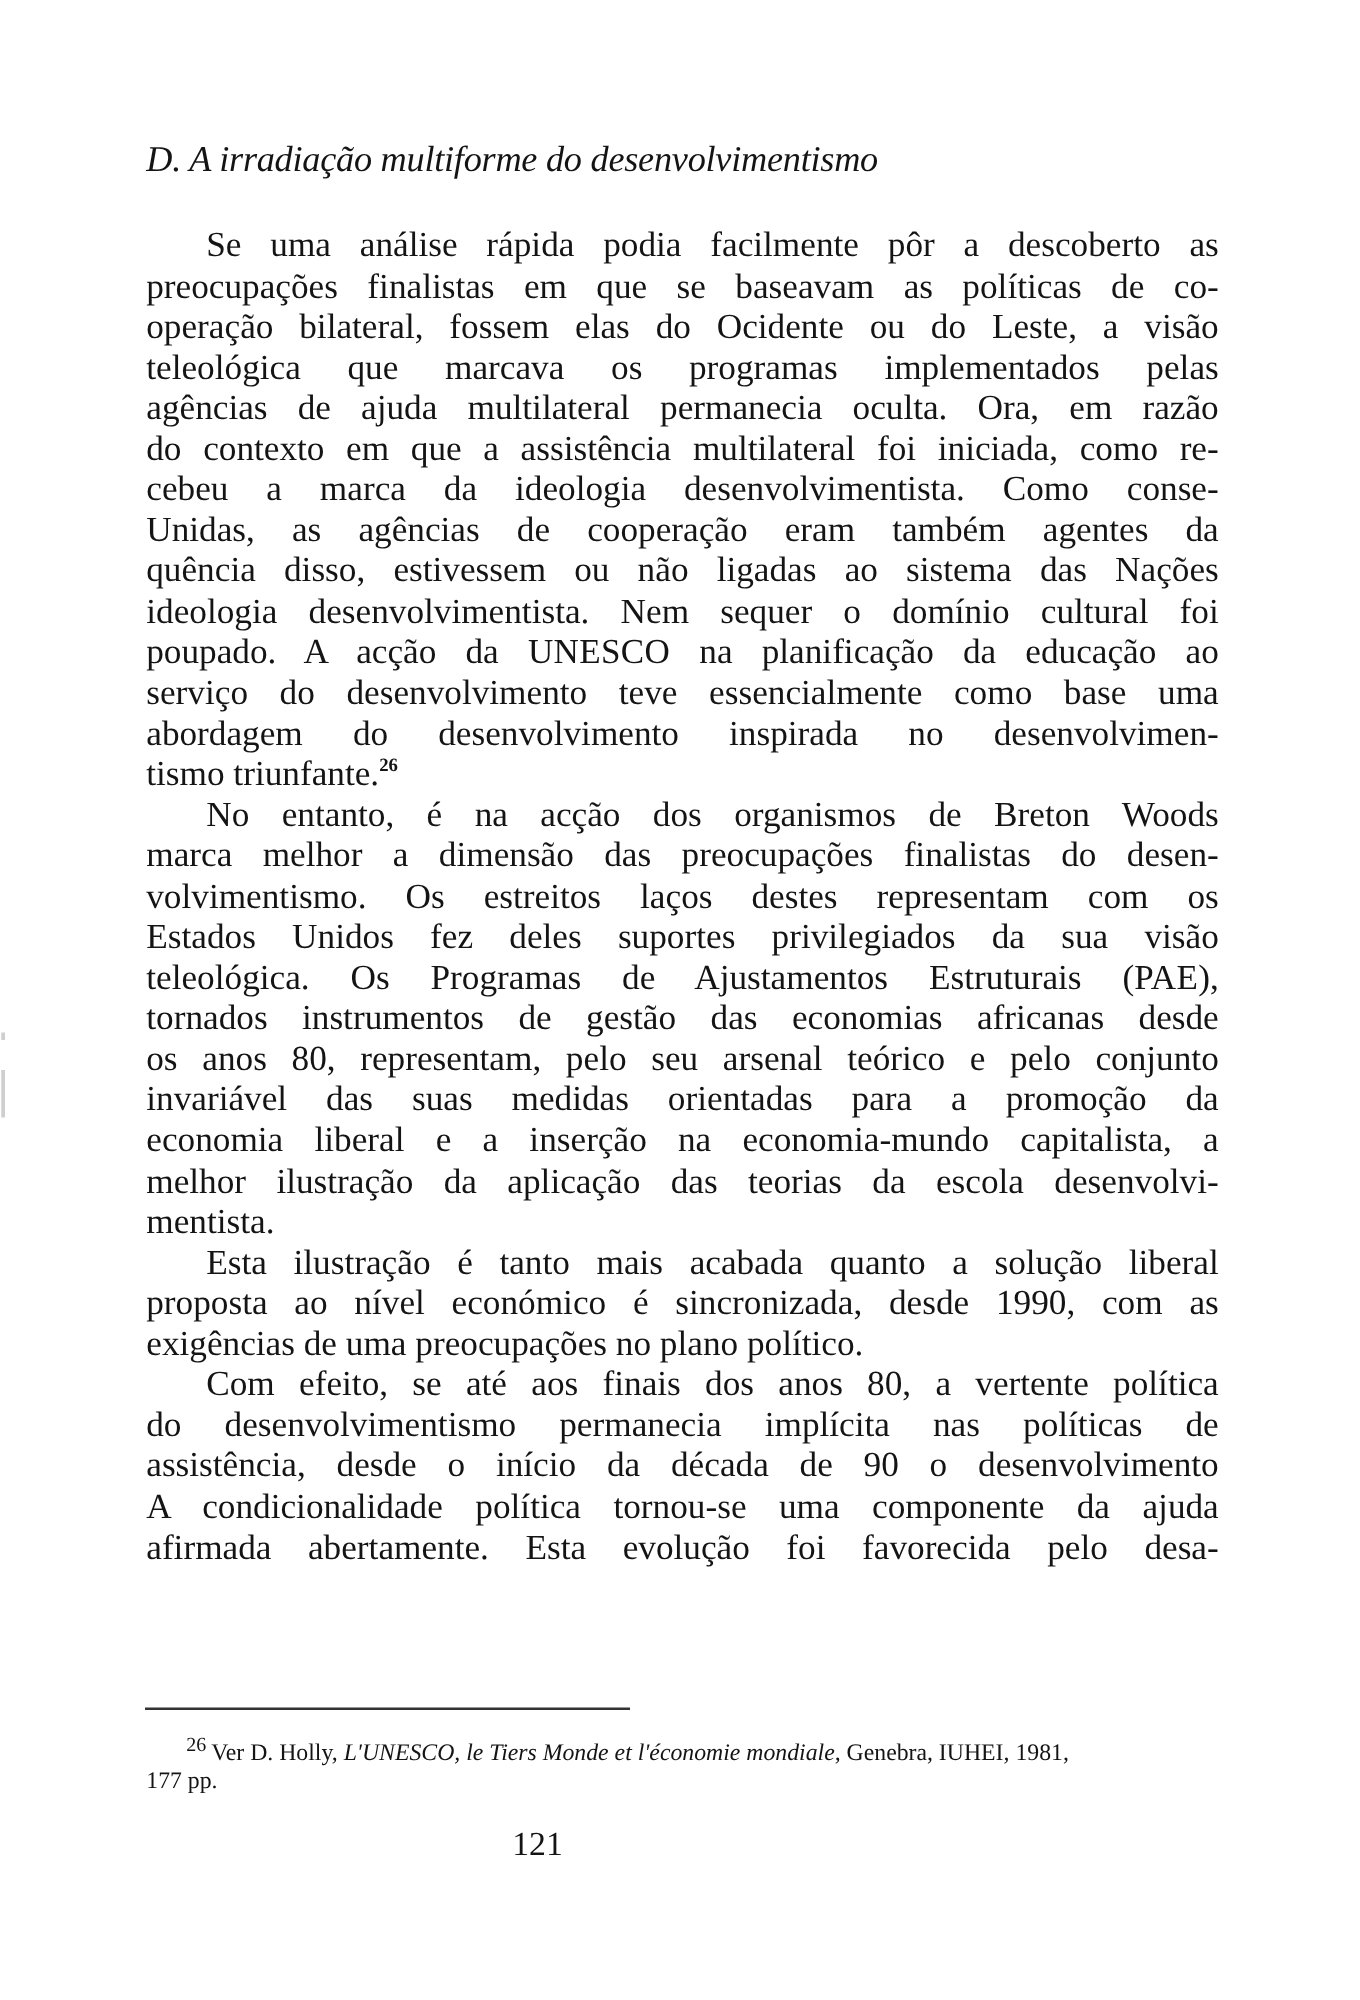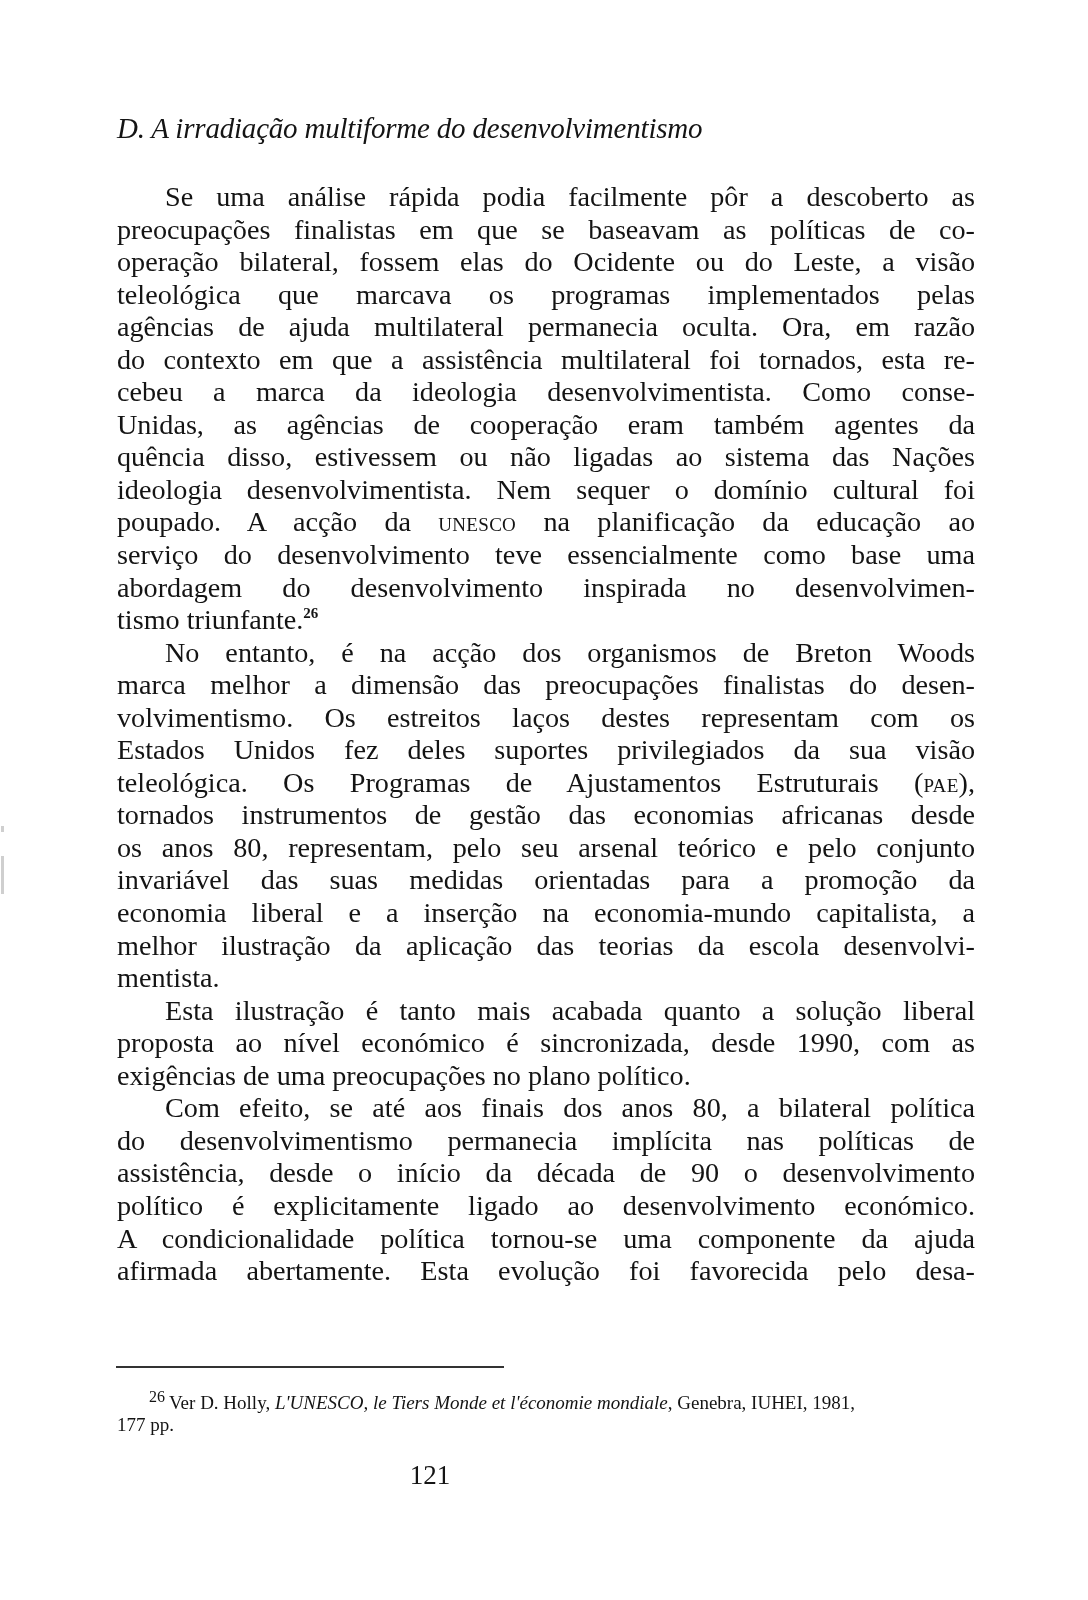--- a/index.html
+++ b/index.html
@@ -7,21 +7,21 @@
          font-family: "Liberation Serif", "DejaVu Serif", serif; color: #141414; }
   .page { position: absolute; left: 0; top: 0; width: 1088px; height: 1600px; font-family: Liberation Serif, serif; }
   .heading { position: absolute; left: 117px; top: 112px; font-size: 29px; font-style: italic;
              letter-spacing: -0.2px; white-space: nowrap; }
   .body-text { position: absolute; left: 117px; top: 181px; width: 858px; font-size: 28.2px;
                line-height: 32.55px; }
   .line { display: block; text-align: justify; text-align-last: justify; white-space: nowrap;
           height: 32.55px; overflow: visible; }
   .line.last { text-align-last: left; }
   .line.indent { padding-left: 48px; }
-  .sc { font-size: 19px; letter-spacing: 0.3px; }
+  .sc { font-size: 28px; letter-spacing: 0.3px; }
   sup.fn { font-size: 15px; font-weight: bold; vertical-align: 11px; line-height: 0; }
   .rule { position: absolute; left: 116px; top: 1366px; width: 388px; height: 2px; background: #333; }
   .footnote { position: absolute; left: 117px; top: 1392px; width: 860px; font-size: 19px; line-height: 22px; }
   .footnote .fn-line { display: block; white-space: nowrap; }
   .footnote .fn-first { padding-left: 32px; }
   .footnote .fn-num { font-size: 16px; vertical-align: 7px; line-height: 0; margin-right: 4px; }
   .footnote i { font-style: italic; }
   .page-number { position: absolute; left: 0; width: 860px; top: 1460px; text-align: center; font-size: 27px; }
   .margin-mark { position: absolute; left: 1px; width: 3px; background: #cfcfcf; }
 </style>
@@ -32,21 +32,21 @@
 
   <div class="heading">D. A irradiação multiforme do desenvolvimentismo</div>
 
   <div class="body-text">
 
     <span class="line indent">Se uma análise rápida podia facilmente pôr a descoberto as</span>
     <span class="line">preocupações finalistas em que se baseavam as políticas de co-</span>
     <span class="line">operação bilateral, fossem elas do Ocidente ou do Leste, a visão</span>
     <span class="line">teleológica que marcava os programas implementados pelas</span>
     <span class="line">agências de ajuda multilateral permanecia oculta. Ora, em razão</span>
-    <span class="line">do contexto em que a assistência multilateral foi tornados, esta re-</span>
+    <span class="line">do contexto em que a assistência multilateral foi iniciada, como re-</span>
     <span class="line">cebeu a marca da ideologia desenvolvimentista. Como conse-</span>
     <span class="line">Unidas, as agências de cooperação eram também agentes da</span>
     <span class="line">quência disso, estivessem ou não ligadas ao sistema das Nações</span>
     <span class="line">ideologia desenvolvimentista. Nem sequer o domínio cultural foi</span>
     <span class="line"><span>poupado. A acção da </span><span class="sc">UNESCO</span><span> na planificação da educação ao</span></span>
     <span class="line">serviço do desenvolvimento teve essencialmente como base uma</span>
     <span class="line">abordagem do desenvolvimento inspirada no desenvolvimen-</span>
     <span class="line last"><span>tismo triunfante.</span><sup class="fn">26</sup></span>
 
     <span class="line indent">No entanto, é na acção dos organismos de Breton Woods</span>
@@ -58,24 +58,23 @@
     <span class="line">os anos 80, representam, pelo seu arsenal teórico e pelo conjunto</span>
     <span class="line">invariável das suas medidas orientadas para a promoção da</span>
     <span class="line">economia liberal e a inserção na economia-mundo capitalista, a</span>
     <span class="line">melhor ilustração da aplicação das teorias da escola desenvolvi-</span>
     <span class="line last">mentista.</span>
 
     <span class="line indent">Esta ilustração é tanto mais acabada quanto a solução liberal</span>
     <span class="line">proposta ao nível económico é sincronizada, desde 1990, com as</span>
     <span class="line last">exigências de uma preocupações no plano político.</span>
 
-    <span class="line indent">Com efeito, se até aos finais dos anos 80, a bilateral política</span>
+    <span class="line indent">Com efeito, se até aos finais dos anos 80, a vertente política</span>
     <span class="line">do desenvolvimentismo permanecia implícita nas políticas de</span>
     <span class="line">assistência, desde o início da década de 90 o desenvolvimento</span>
-    <span class="line">político é explicitamente ligado ao desenvolvimento económico.</span>
     <span class="line">A condicionalidade política tornou-se uma componente da ajuda</span>
     <span class="line">afirmada abertamente. Esta evolução foi favorecida pelo desa-</span>
   </div>
 
   <div class="rule"></div>
 
   <div class="footnote">
     <span class="fn-line fn-first"><span class="fn-num">26</span><span>Ver D. Holly, </span><i>L'UNESCO, le Tiers Monde et l'économie mondiale</i><span>, Genebra, IUHEI, 1981,</span></span>
     <span class="fn-line">177 pp.</span>
   </div>

